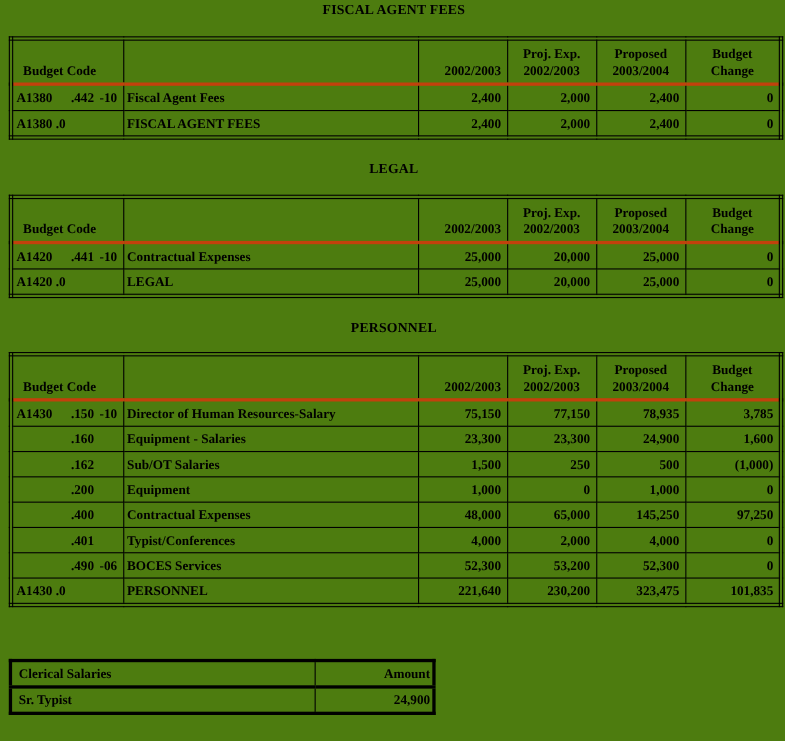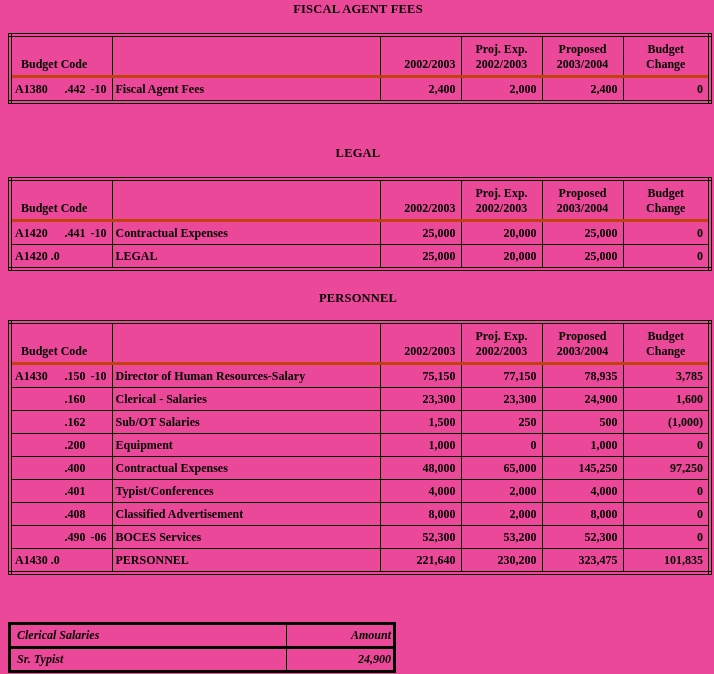--- a/index.html
+++ b/index.html
@@ -4,21 +4,21 @@
 <style>
   html, body {
     margin: 0;
     padding: 0;
     background: #ffffff;
   }
   .page {
     position: relative;
     width: 714px;
     height: 674px;
-    background: #ec4899;
+    background: #4d7c0f;
     color: #000000;
     font-family: "Liberation Serif", "DejaVu Serif", serif;
     font-weight: bold;
     overflow: hidden;
   }
   .doc-title {
     position: absolute;
     left: 8px;
     width: 700px;
     text-align: center;
@@ -60,25 +60,24 @@
   .code-flex { display: flex; align-items: flex-end; width: 100%; }
   .code-left { flex: 0 0 auto; white-space: pre; }
   .code-mid  { flex: 1 1 auto; text-align: right; }
   .code-right{ flex: 0 0 24px; text-align: left; padding-left: 5px; box-sizing: border-box; }
   .desc-cell { text-align: left;  padding-left: 3px; }
   .num-cell  { text-align: right; padding-right: 5px; margin-top: 36px; }
 
   table.clerical {
     position: absolute;
     left: 8px;
-    top: 622px;
+    top: 599px;
     width: 385px;
     border: 3px solid #000000;
     font-size: 12px;
-    font-style: italic;
   }
   table.clerical th, table.clerical td {
     border: 1.5px solid #000000;
     overflow: hidden;
     white-space: nowrap;
     height: 19px;
     vertical-align: middle;
   }
   table.clerical thead th {
     border-bottom: 3px solid #000000;
@@ -130,20 +129,34 @@
         <span class="code-right">-10</span>
       </div>
     </td>
     <td class="desc-cell">Fiscal Agent Fees</td>
     <td class="num-cell">2,400</td>
     <td class="num-cell">2,000</td>
     <td class="num-cell">2,400</td>
     <td class="num-cell">0</td>
   </tr>
 
+  <tr>
+    <td class="code-cell">
+      <div class="code-flex">
+        <span class="code-left">A1380 .0</span>
+        <span class="code-mid"></span>
+        <span class="code-right"></span>
+      </div>
+    </td>
+    <td class="desc-cell">FISCAL AGENT FEES</td>
+    <td class="num-cell">2,400</td>
+    <td class="num-cell">2,000</td>
+    <td class="num-cell">2,400</td>
+    <td class="num-cell">0</td>
+  </tr>
 </tbody>
   </table>
 
   <div class="doc-title" style="top:146px">LEGAL</div>
   <table class="budget" style="top:177px">
     <colgroup>
       <col style="width:102px">
         <col style="width:268px">
         <col style="width:81px">
         <col style="width:81px">
@@ -248,21 +261,21 @@
   </tr>
 
   <tr>
     <td class="code-cell">
       <div class="code-flex">
         <span class="code-left"></span>
         <span class="code-mid">.160</span>
         <span class="code-right"></span>
       </div>
     </td>
-    <td class="desc-cell">Clerical - Salaries</td>
+    <td class="desc-cell">Equipment - Salaries</td>
     <td class="num-cell">23,300</td>
     <td class="num-cell">23,300</td>
     <td class="num-cell">24,900</td>
     <td class="num-cell">1,600</td>
   </tr>
 
   <tr>
     <td class="code-cell">
       <div class="code-flex">
         <span class="code-left"></span>
@@ -315,34 +328,20 @@
         <span class="code-right"></span>
       </div>
     </td>
     <td class="desc-cell">Typist/Conferences</td>
     <td class="num-cell">4,000</td>
     <td class="num-cell">2,000</td>
     <td class="num-cell">4,000</td>
     <td class="num-cell">0</td>
   </tr>
 
-  <tr>
-    <td class="code-cell">
-      <div class="code-flex">
-        <span class="code-left"></span>
-        <span class="code-mid">.408</span>
-        <span class="code-right"></span>
-      </div>
-    </td>
-    <td class="desc-cell">Classified Advertisement</td>
-    <td class="num-cell">8,000</td>
-    <td class="num-cell">2,000</td>
-    <td class="num-cell">8,000</td>
-    <td class="num-cell">0</td>
-  </tr>
 
 
   <tr>
     <td class="code-cell">
       <div class="code-flex">
         <span class="code-left"></span>
         <span class="code-mid">.490</span>
         <span class="code-right">-06</span>
       </div>
     </td>

